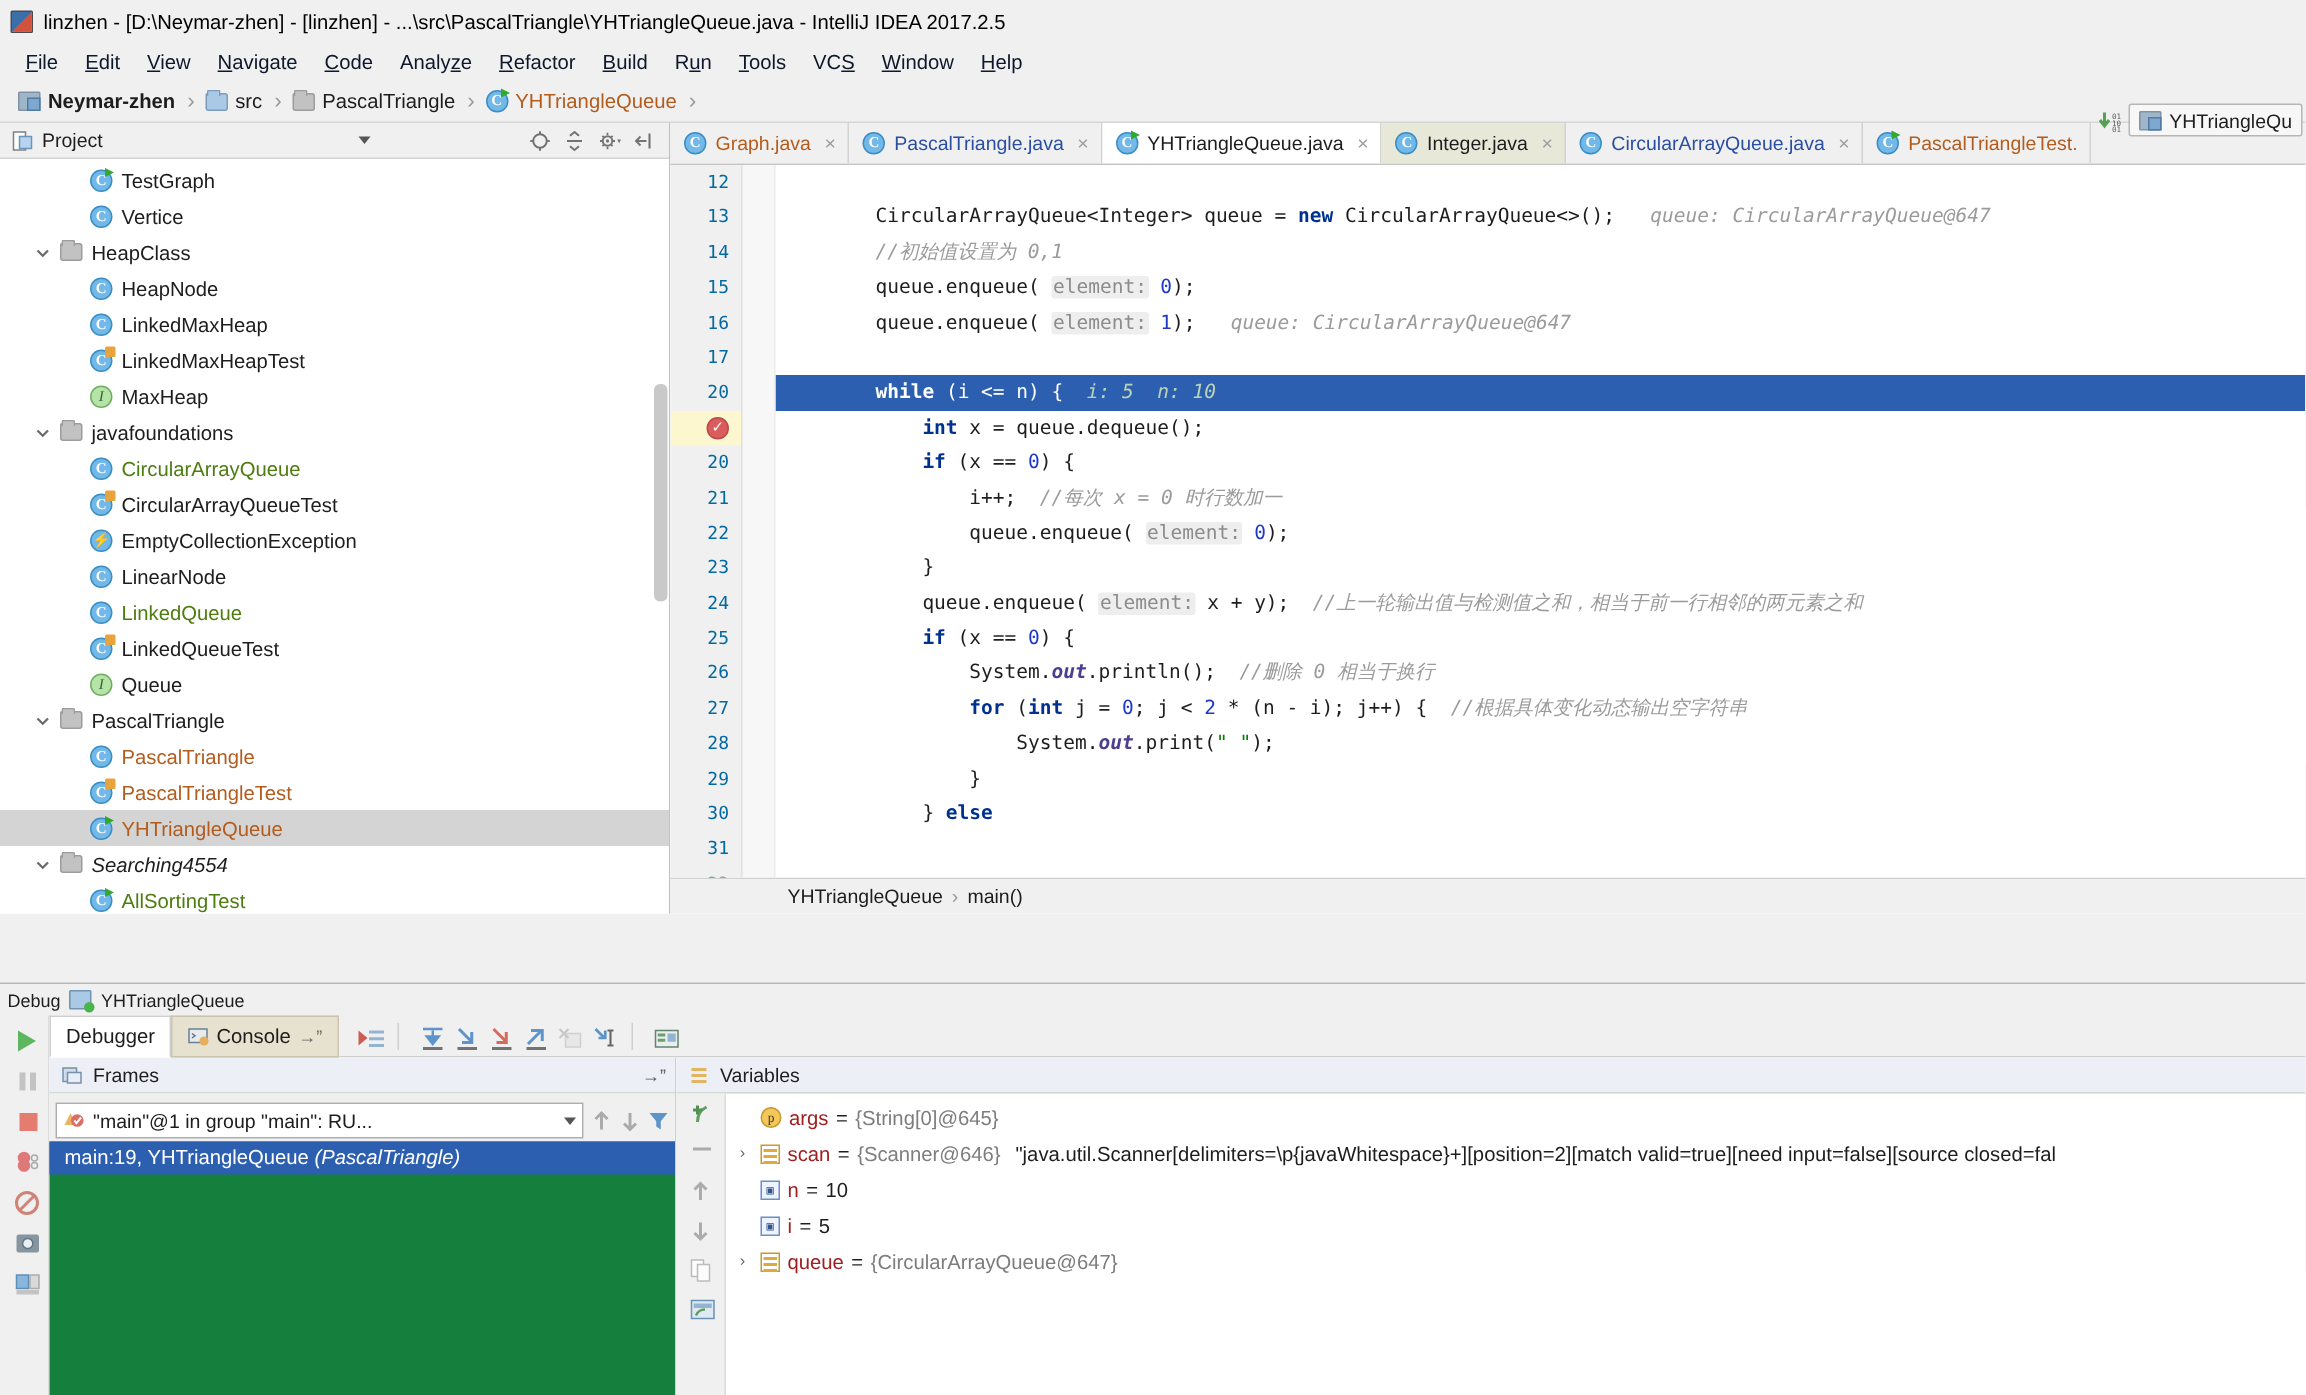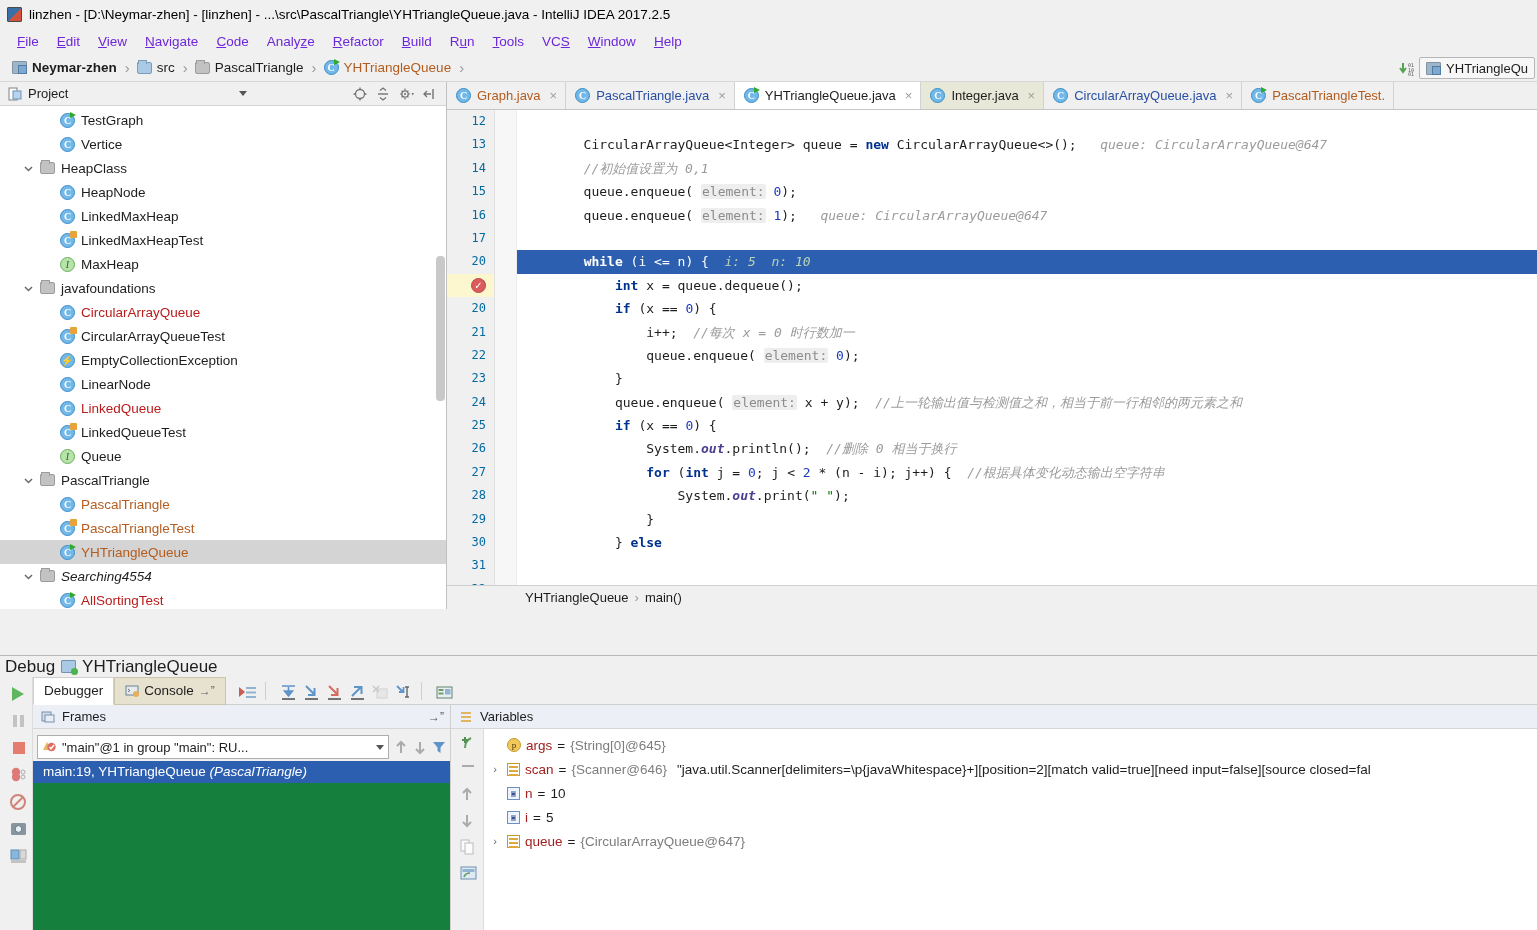--- a/index.html
+++ b/index.html
@@ -25,21 +25,21 @@
     border: 1px solid #4a4a4a; border-radius: 1px;
   }
   .title-text { font-size: 13.5px; color: #000; white-space: nowrap; }
 
   
   .menubar {
     height: 25px; display: flex; align-items: center;
     background: #f0f0f0; padding-left: 8px; gap: 0px;
   }
   .menu-item {
-    padding: 3px 9px; font-size: 13.5px; color: #6d28d9; cursor: default;
+    padding: 3px 9px; font-size: 13.5px; color: #0f172a; cursor: default;
     white-space: nowrap;
   }
   .menu-item u { text-decoration: underline; }
 
   
   .navbar {
     height: 28px; background: #f0f0f0; display: flex; align-items: center;
     padding-left: 10px; gap: 0px; border-bottom: 1px solid #d6d6d6;
     position: relative;
   }
@@ -86,21 +86,21 @@
     background: #b5e3a8; border: 1px solid #6fae5e; color: #2f6a24;
     font-size: 10px; line-height: 13px; text-align: center;
     font-family: "Liberation Serif", serif; font-style: italic;
   }
   .ico-exc {
     width: 15px; height: 15px; flex: 0 0 15px; border-radius: 50%;
     background: #72b8e8; border: 1px solid #3a8ec4; color: #fff;
     font-size: 10px; line-height: 13px; text-align: center;
   }
   .navbar-right {
-    position: absolute; right: 0; top: 0; height: 28px;
+    position: absolute; right: 0; top: 12px; height: 28px;
     display: flex; align-items: center; gap: 6px; padding-right: 2px;
   }
   .runconfig-box {
     height: 22px; display: flex; align-items: center; gap: 5px;
     border: 1px solid #b6b6b6; background: #f7f7f7; padding: 0 6px;
     border-radius: 2px; max-width: 120px; overflow: hidden;
   }
   .runconfig-box .label { font-size: 13px; white-space: nowrap; }
 
   
@@ -125,21 +125,21 @@
   .tree { flex: 1; overflow: hidden; position: relative; padding-top: 2px; background:#fff; }
   .tnode {
     height: 24px; display: flex; align-items: center; gap: 6px;
     font-size: 13.5px; white-space: nowrap; padding-right: 6px;
   }
   .tnode.sel { background: #d4d4d4; }
   .tnode .twist {
     width: 12px; flex: 0 0 12px; text-align: center; color: #6a6a6a; font-size: 11px;
   }
   .tnode .twist svg { vertical-align: middle; }
-  .blue-txt { color: #b91c1c; }
+  .blue-txt { color: #4d7c0f; }
   .orange-txt { color: #b35c1e; }
   .tree-scrollbar {
     position: absolute; right: 1px; top: 150px; width: 9px; height: 145px;
     background: #c9c9c9; border-radius: 4px;
   }
 
   
   .editor-pane { flex: 1; display: flex; flex-direction: column; background: #fff; min-width:0; }
   .tabs {
     height: 28px; background: #f0f0f0; display: flex; align-items: stretch;
@@ -199,21 +199,21 @@
   .bc-sep { color: #9a9a9a; }
 
   
   .debug {
     position: absolute; left: 0; top: 655px; width: 1537px; height: 275px;
     background: #f0f0f0; border-top: 1px solid #b8b8b8;
     display: flex; flex-direction: column;
   }
   .debug-title {
     height: 21px; display: flex; align-items: center; gap: 6px; padding-left: 5px;
-    font-size: 17px; background: #f0f0f0;
+    font-size: 12px; background: #f0f0f0;
   }
   .dbg-ico {
     width: 15px; height: 13px; background: #a9c9e4; border: 1px solid #6f94b4;
     position: relative; border-radius: 1px; flex:0 0 15px;
   }
   .dbg-ico:after {
     content: ""; position: absolute; right: -3px; bottom: -3px; width: 7px; height: 7px;
     border-radius: 50%; background: #49b44b;
   }
   .debug-body { flex: 1; display: flex; }

